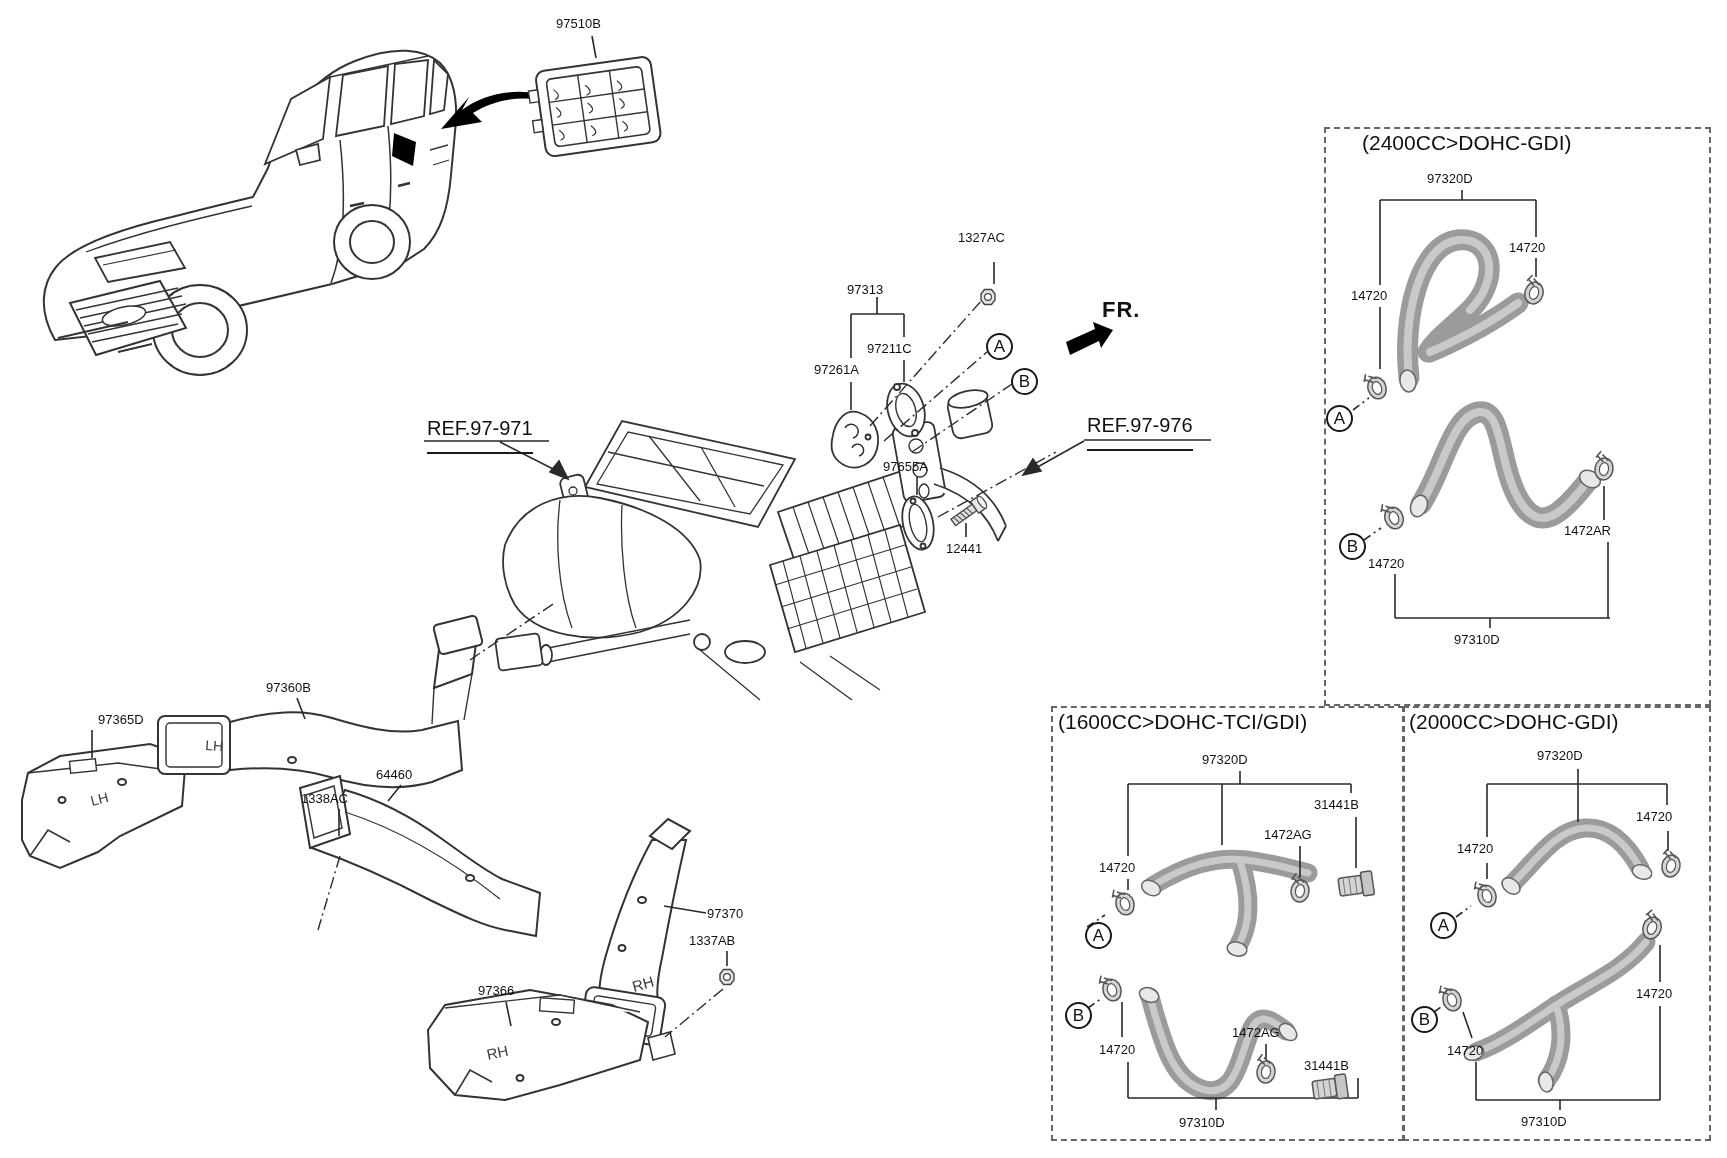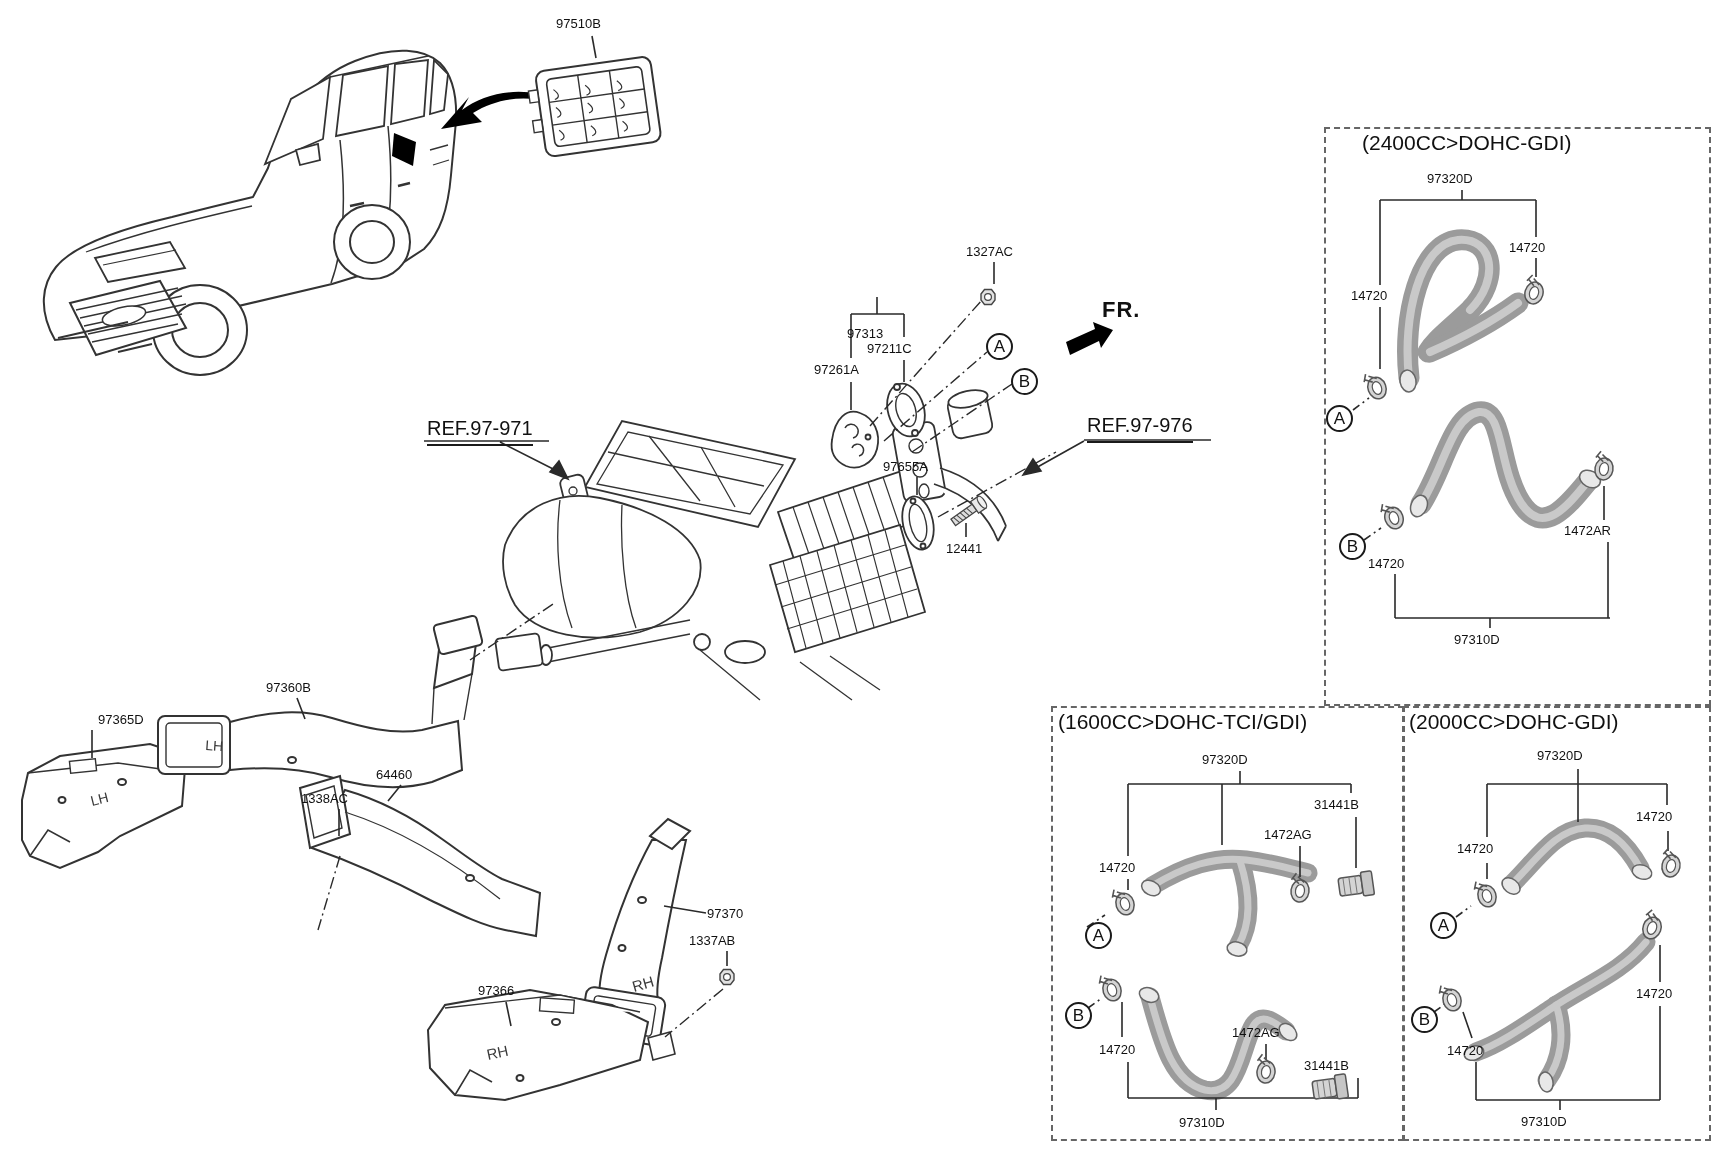--- a/index.html
+++ b/index.html
@@ -1,21 +1,21 @@
 <!DOCTYPE html>
 <html><head>
 <meta charset="utf-8">
 <style>
   html,body{margin:0;padding:0;background:#fff;}
   .stage{position:relative;width:1727px;height:1158px;background:#fff;
          font-family:"Liberation Sans", sans-serif;color:#111;overflow:hidden;}
   .stage svg{position:absolute;left:0;top:0;}
   .plabel{position:absolute;font-size:13px;line-height:19px;color:#111;white-space:nowrap;}
   .title{font-size:21px;line-height:22px;}
-  .ref{font-size:20px;line-height:20px;border-bottom:2px solid #1a1a1a;padding-bottom:6px;}
+  .ref{font-size:20px;line-height:20px;border-bottom:2px solid #1a1a1a;padding-bottom:14px;}
   .fr{font-size:22px;line-height:28px;font-weight:bold;letter-spacing:1px;}
   .marker{position:absolute;width:27px;height:27px;border:2px solid #1a1a1a;border-radius:50%;
           background:#fff;display:flex;align-items:center;justify-content:center;
           font-size:17px;box-sizing:border-box;}
   .dbox{position:absolute;border:2px dashed #666;box-sizing:border-box;background:transparent;}
 </style>
 </head>
 <body>
 
 <div class="stage">
@@ -289,22 +289,22 @@
   <use href="#clamp" transform="translate(1671,866) rotate(12)"></use>
   <use href="#clamp" transform="translate(1652,928) rotate(20)"></use>
   <use href="#clamp" transform="translate(1452,1000) rotate(-18)"></use>
 </svg>
 
 <div class="dbox" style="left:1324px;top:127px;width:387px;height:579px;"></div>
 <div class="dbox" style="left:1051px;top:706px;width:353px;height:435px;"></div>
 <div class="dbox" style="left:1403px;top:706px;width:308px;height:435px;"></div>
 
 <div class="plabel" style="left:556px;top:14px;">97510B</div>
-<div class="plabel" style="left:958px;top:242px;margin-left:8px;">1327AC</div>
-<div class="plabel" style="left:847px;top:280px;margin-top:44px;">97313</div>
+<div class="plabel" style="left:958px;top:228px;">1327AC</div>
+<div class="plabel" style="left:847px;top:280px;">97313</div>
 <div class="plabel" style="left:867px;top:339px;">97211C</div>
 <div class="plabel" style="left:814px;top:360px;">97261A</div>
 <div class="plabel fr" style="left:1102px;top:296px;">FR.</div>
 <div class="plabel ref" style="left:427px;top:418px;">REF.97-971</div>
 <div class="plabel ref" style="left:1087px;top:415px;">REF.97-976</div>
 <div class="plabel" style="left:883px;top:457px;">97655A</div>
 <div class="plabel" style="left:946px;top:539px;">12441</div>
 <div class="plabel" style="left:56px;top:710px;margin-left:42px;">97365D</div>
 <div class="plabel" style="left:266px;top:678px;">97360B</div>
 <div class="plabel" style="left:301px;top:789px;">1338AC</div>

